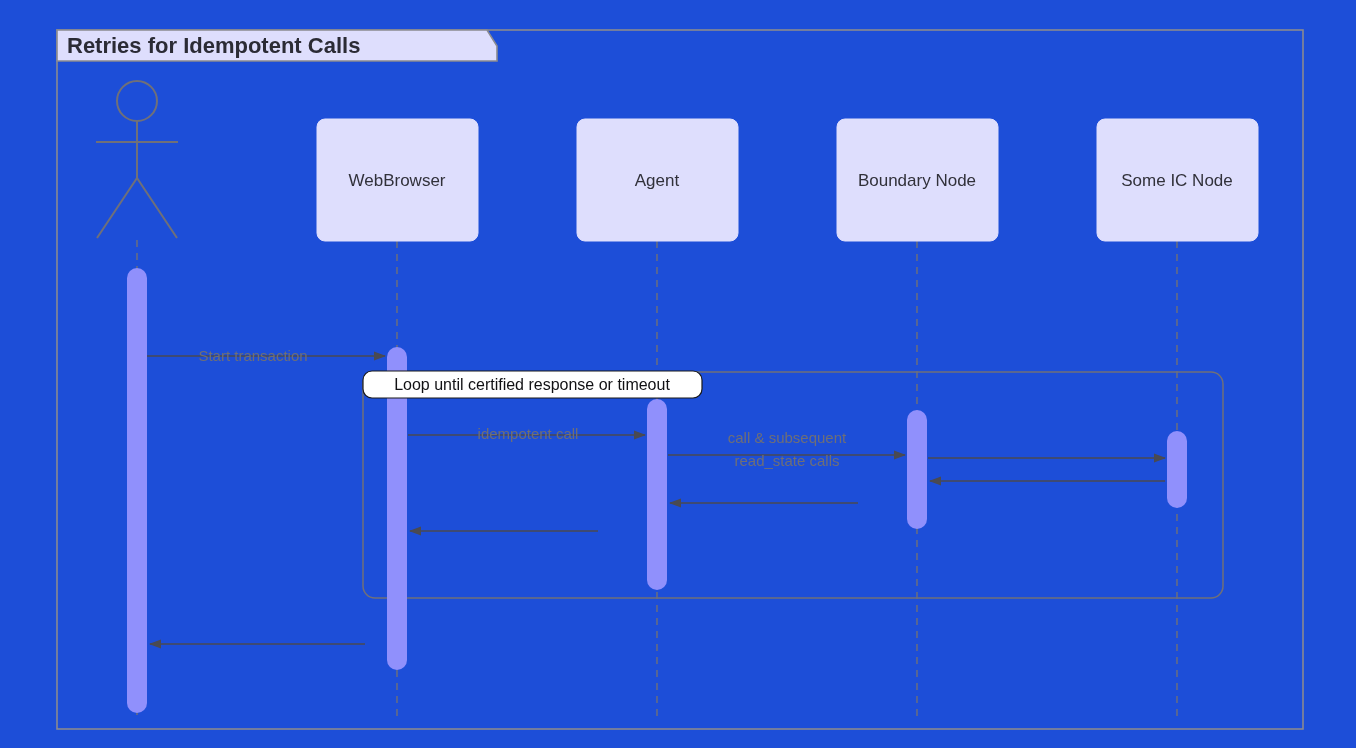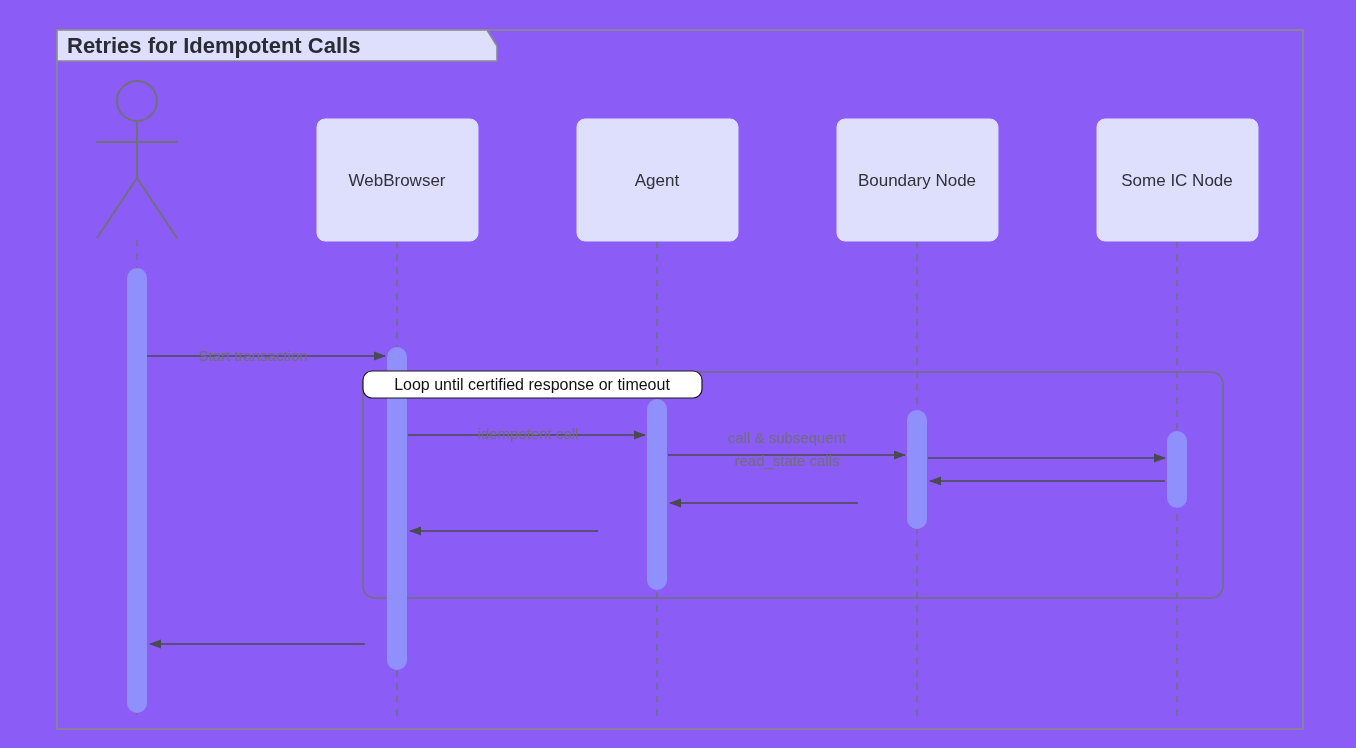--- a/index.html
+++ b/index.html
@@ -11,21 +11,21 @@
   body {
     width: 1356px;
     height: 748px;
     overflow: hidden;
     font-family: "Liberation Sans", sans-serif;
   }
   #canvas {
     position: relative;
     width: 1356px;
     height: 748px;
-    background: #8b5cf6;
+    background: #1d4ed8;
   }
   #diagram-svg {
     position: absolute;
     left: 0;
     top: 0;
     width: 1356px;
     height: 748px;
     display: block;
   }
   .frame-title-text {

